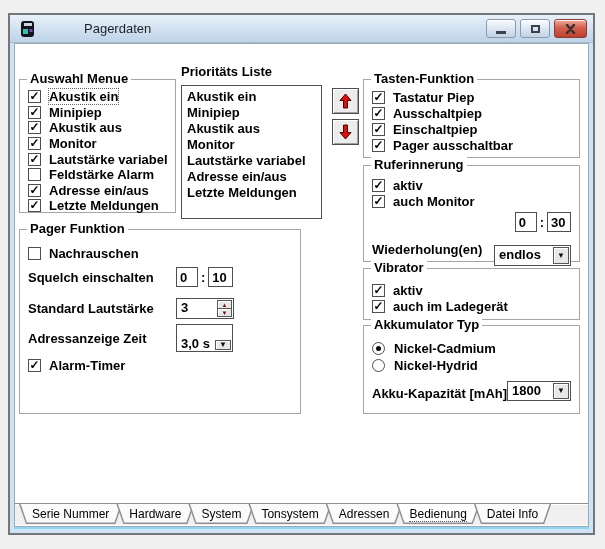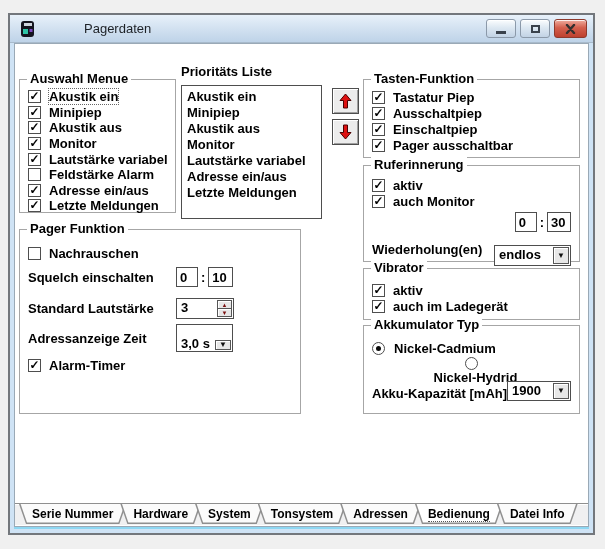--- a/index.html
+++ b/index.html
@@ -77,21 +77,21 @@
   
   .tabstrip { position:absolute; left:0; right:0; bottom:1px; height:22px; background:#f0f0f1;
               border-top:1.5px solid #8f8f8f; box-shadow:inset 0 1px 0 #ffffff;
               display:flex; align-items:flex-start; padding-left:4px; }
   .tab { position:relative; height:20px; display:flex; align-items:center; padding:0 13px;
          margin-right:-6px; background:#8f8f8f;
          clip-path:polygon(0 0, 100% 0, calc(100% - 7px) 100%, 7px 100%); cursor:default; }
   .tab::before { content:''; position:absolute; inset:0; background:#fbfbfb;
          clip-path:polygon(1.6px 0, calc(100% - 1.6px) 0, calc(100% - 8px) calc(100% - 1.4px), 8px calc(100% - 1.4px)); }
   .tab[data-active="true"]::before { background:#ffffff; }
-  .tab-label { position:relative; font-size:12px; color:#000; white-space:nowrap;font-weight:bold; }
+  .tab-label { position:relative; font-size:12px; color:#000; white-space:nowrap; }
   .tab[data-active="true"] .tab-label { border-bottom:1px dotted #555; }
 </style>
 </head>
 <body>
 
 <div class="window">
   <div class="titlebar">
     <svg class="win-icon" viewBox="0 0 16 16">
       <rect x="1" y="0" width="13" height="16" rx="3" fill="#14141e"></rect>
       <rect x="4" y="2" width="8" height="3" fill="#cdd3dc"></rect>
@@ -270,30 +270,30 @@
     </div>
 
     <div class="gb" style="left:348px; top:281px; width:217px; height:89px; padding-top:14px;">
       <span class="gb-title">Akkumulator Typ</span>
       <div class="radio" style="height:17px;">
         <span class="rbox" data-selected="true">
             <span class="rdot"></span>
           </span>
         <span>Nickel-Cadmium</span>
       </div>
-      <div class="radio" style="height:17px;flex-direction:column;">
+      <div class="radio" style="height:17px;">
         <span class="rbox" data-selected="false">
             <span class="rdot"></span>
           </span>
         <span>Nickel-Hydrid</span>
       </div>
       <div class="row-abs" style="top:55px; height:20px;align-items:flex-end;">
         <span class="lbl">Akku-Kapazität [mAh]</span>
         <span class="combo" style="margin-left:auto; width:71px; height:20px;">
-          <span class="combo-value">1900</span>
+          <span class="combo-value">1800</span>
           <span class="combo-btn">
               <span>▼</span>
             </span>
         </span>
       </div>
     </div>
 
     <div class="gb" style="left:4px; top:185px; width:282px; height:185px;">
       <span class="gb-title">Pager Funktion</span>
       <div class="row-abs" style="top:15px; height:16px; left:0;">

